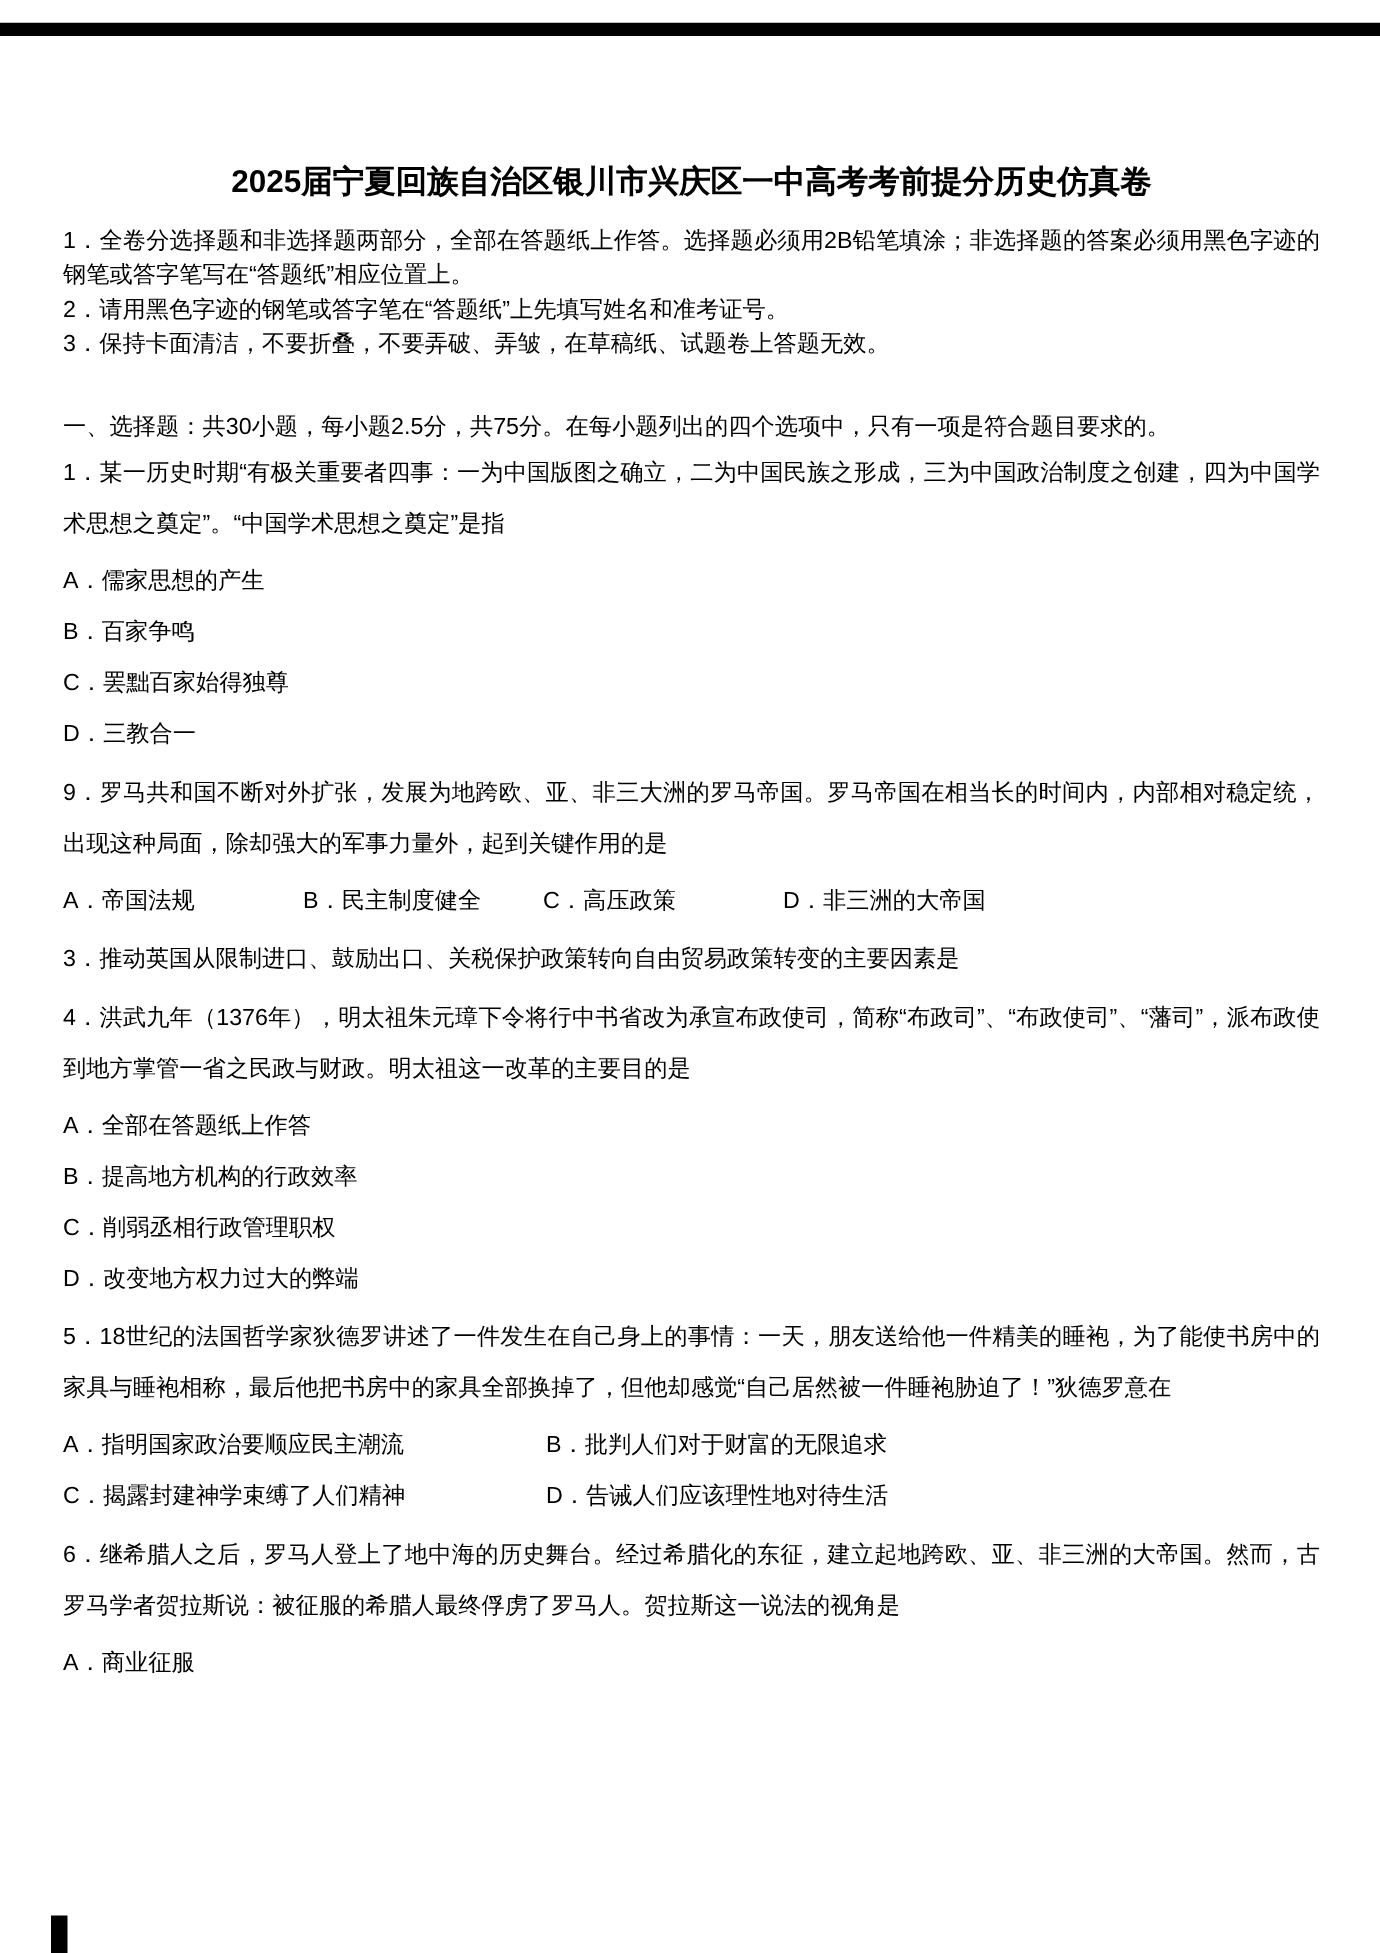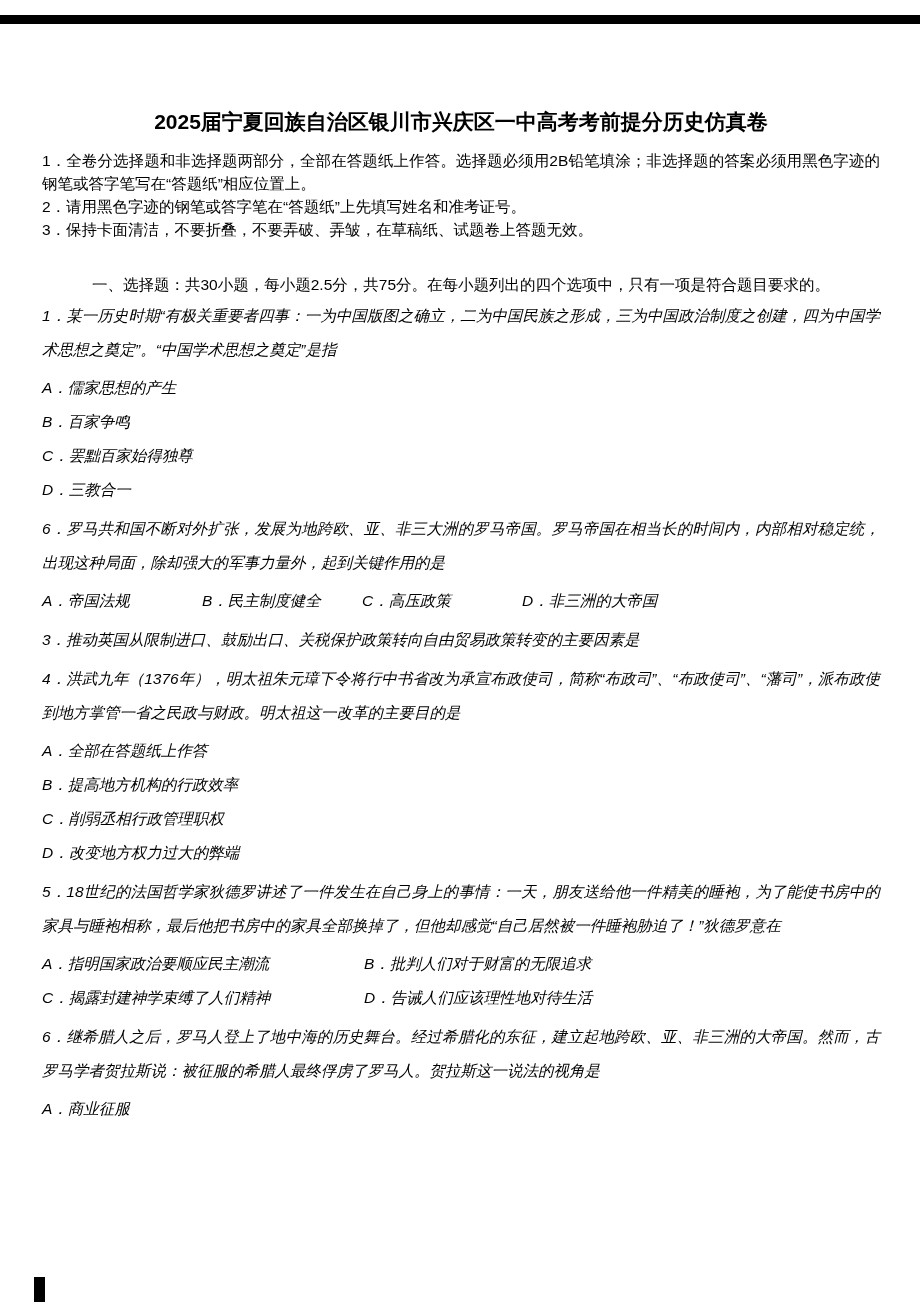--- a/index.html
+++ b/index.html
@@ -40,23 +40,22 @@
   .notice-item {
     margin: 0;
     font-size: 15.5px;
     line-height: 23px;
     text-align: justify;
   }
   .section-header {
     margin: 30px 0 0 0;
     font-size: 15.5px;
     line-height: 28px;
-    text-align: center;
   }
-  .question { margin: 0 0 5px 0; font-style: italic; }
+  .question { margin: 0 0 5px 0; }
   .q-stem {
     margin: 0;
     font-size: 15.5px;
     line-height: 34px;
     text-align: justify;
   }
   .options { margin-top: 4px; font-size: 15.5px; }
   .options .option { font-size: 15.5px; line-height: 34px; }
   .options.stacked .option { display: block; margin: 0; }
   .options.inline .option { display: inline-block; width: 160px; }
@@ -91,21 +90,21 @@
         <div class="question">
           <p class="q-stem">1．某一历史时期“有极关重要者四事：一为中国版图之确立，二为中国民族之形成，三为中国政治制度之创建，四为中国学术思想之奠定”。“中国学术思想之奠定”是指</p>
           <div class="options stacked">
             <p class="option">A．儒家思想的产生</p>
             <p class="option">B．百家争鸣</p>
             <p class="option">C．罢黜百家始得独尊</p>
             <p class="option">D．三教合一</p>
           </div>
         </div>
         <div class="question">
-          <p class="q-stem">6．罗马共和国不断对外扩张，发展为地跨欧、亚、非三大洲的罗马帝国。罗马帝国在相当长的时间内，内部相对稳定统，出现这种局面，除却强大的军事力量外，起到关键作用的是</p>
+          <p class="q-stem">9．罗马共和国不断对外扩张，发展为地跨欧、亚、非三大洲的罗马帝国。罗马帝国在相当长的时间内，内部相对稳定统，出现这种局面，除却强大的军事力量外，起到关键作用的是</p>
           <div class="options inline"><span class="option">A．帝国法规</span><span class="option">B．民主制度健全</span><span class="option">C．高压政策</span><span class="option">D．非三洲的大帝国</span></div>
         </div>
         <div class="question">
           <p class="q-stem">3．推动英国从限制进口、鼓励出口、关税保护政策转向自由贸易政策转变的主要因素是</p>
         </div>
         <div class="question">
           <p class="q-stem">4．洪武九年（1376年），明太祖朱元璋下令将行中书省改为承宣布政使司，简称“布政司”、“布政使司”、“藩司”，派布政使到地方掌管一省之民政与财政。明太祖这一改革的主要目的是</p>
           <div class="options stacked">
             <p class="option">A．全部在答题纸上作答</p>
             <p class="option">B．提高地方机构的行政效率</p>

